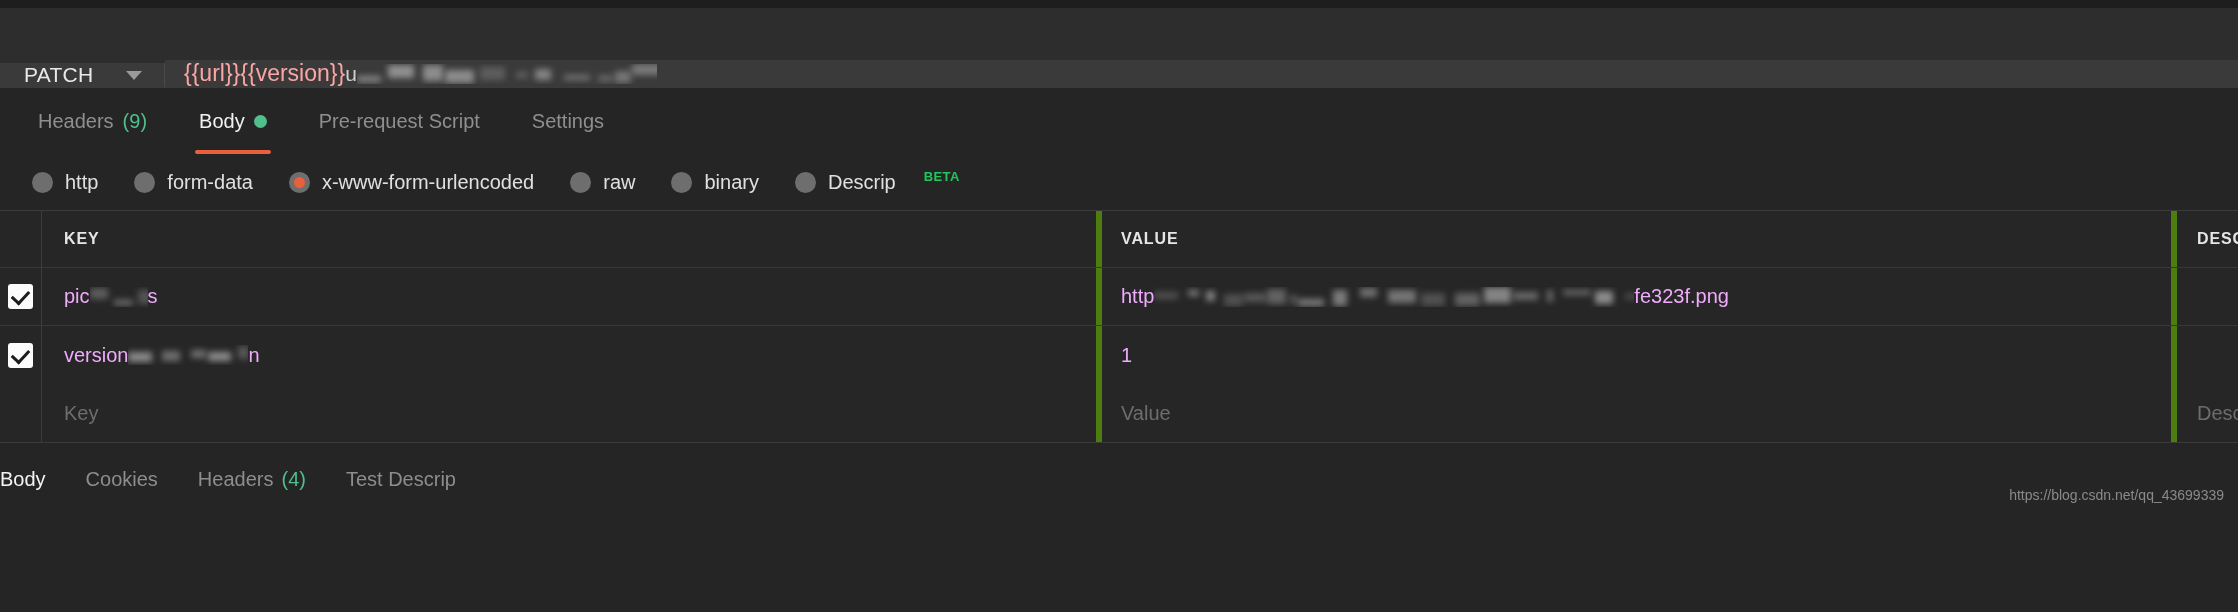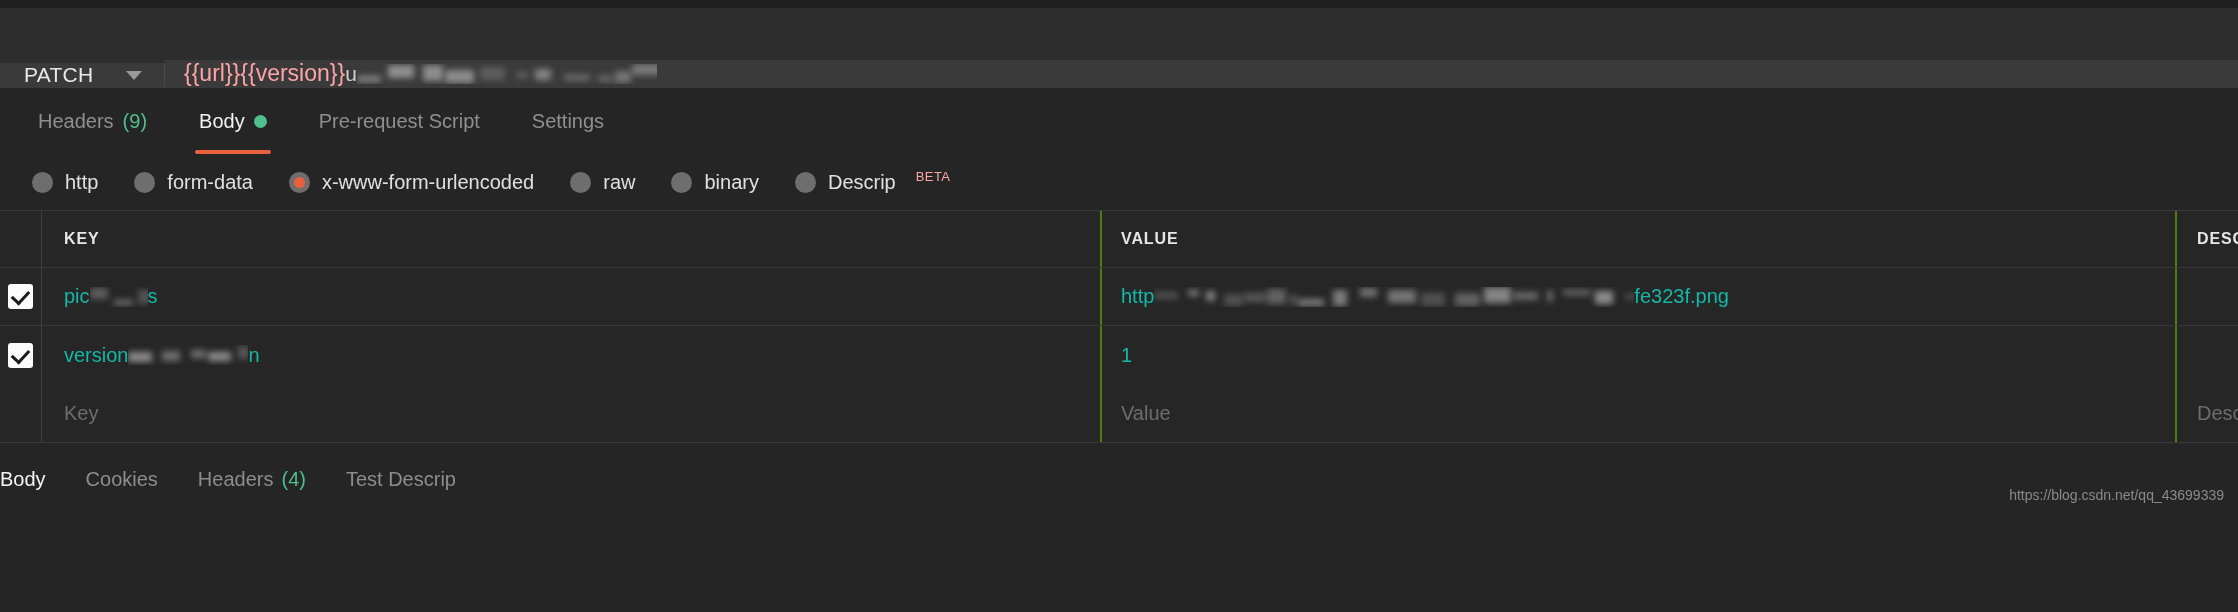--- a/index.html
+++ b/index.html
@@ -158,64 +158,64 @@
     width: 11px; height: 11px;
     border-radius: 50%;
     background: #e8603c;
   }
   .radio-label {
     color: #e0e0e0;
     font-size: 20px;
     white-space: nowrap;
   }
   .beta {
-    color: #fca5a5;
+    color: #22c55e;
     font-size: 13px;
-    font-weight: normal;
+    font-weight: bold;
     letter-spacing: .4px;
     align-self: flex-start;
     margin-top: -2px;
-    margin-left: 8px;
+    margin-left: 16px;
   }
 
   
   .table {
     border-top: 1px solid #3a3a3a;
     border-bottom: 1px solid #3a3a3a;
     background: #262627;
   }
   .trow {
     display: flex;
     align-items: stretch;
     height: 58px;
     border-bottom: 1px solid #383838;
   }
   .trow:last-child { border-bottom: none; }
   .trow.head { height: 57px; }
 
   .cell {
     display: flex;
     align-items: center;
-    border-right: 2px solid #4d7c0f;
+    border-right: 6px solid #4d7c0f;
     overflow: hidden;
     white-space: nowrap;
   }
   .c-check { width: 42px; justify-content: center; border-right: 1px solid #3d3d3d; }
   .c-key   { width: 1060px; padding-left: 22px; }
   .c-val   { width: 1075px; padding-left: 19px; }
   .c-desc  { flex: 1; padding-left: 20px; border-right: none; }
 
   .th {
     color: #e6e6e6;
     font-size: 16px;
     font-weight: bold;
     letter-spacing: .9px;
   }
   .td {
-    color: #14b8a6;
+    color: #f0abfc;
     font-size: 20px;
   }
   .td.placeholder { color: #6d6d6d; }
 
   .checkbox {
     width: 25px; height: 25px;
     background: #fcfcfc;
     border-radius: 3px;
     position: relative;
     cursor: pointer;

